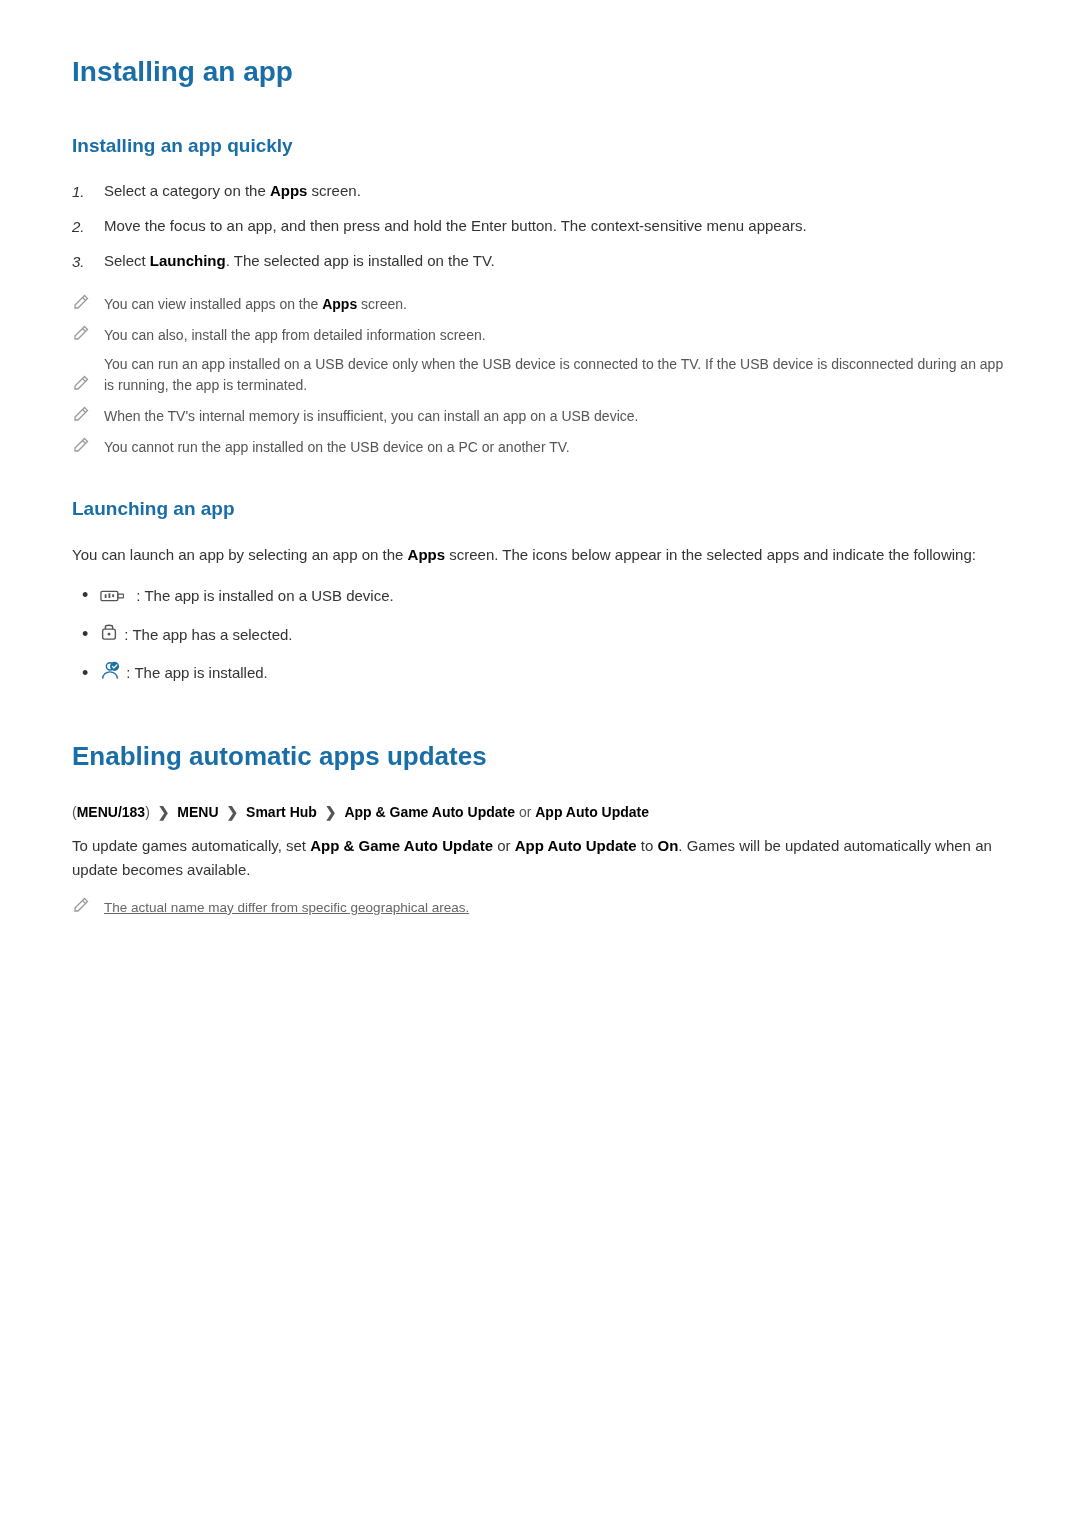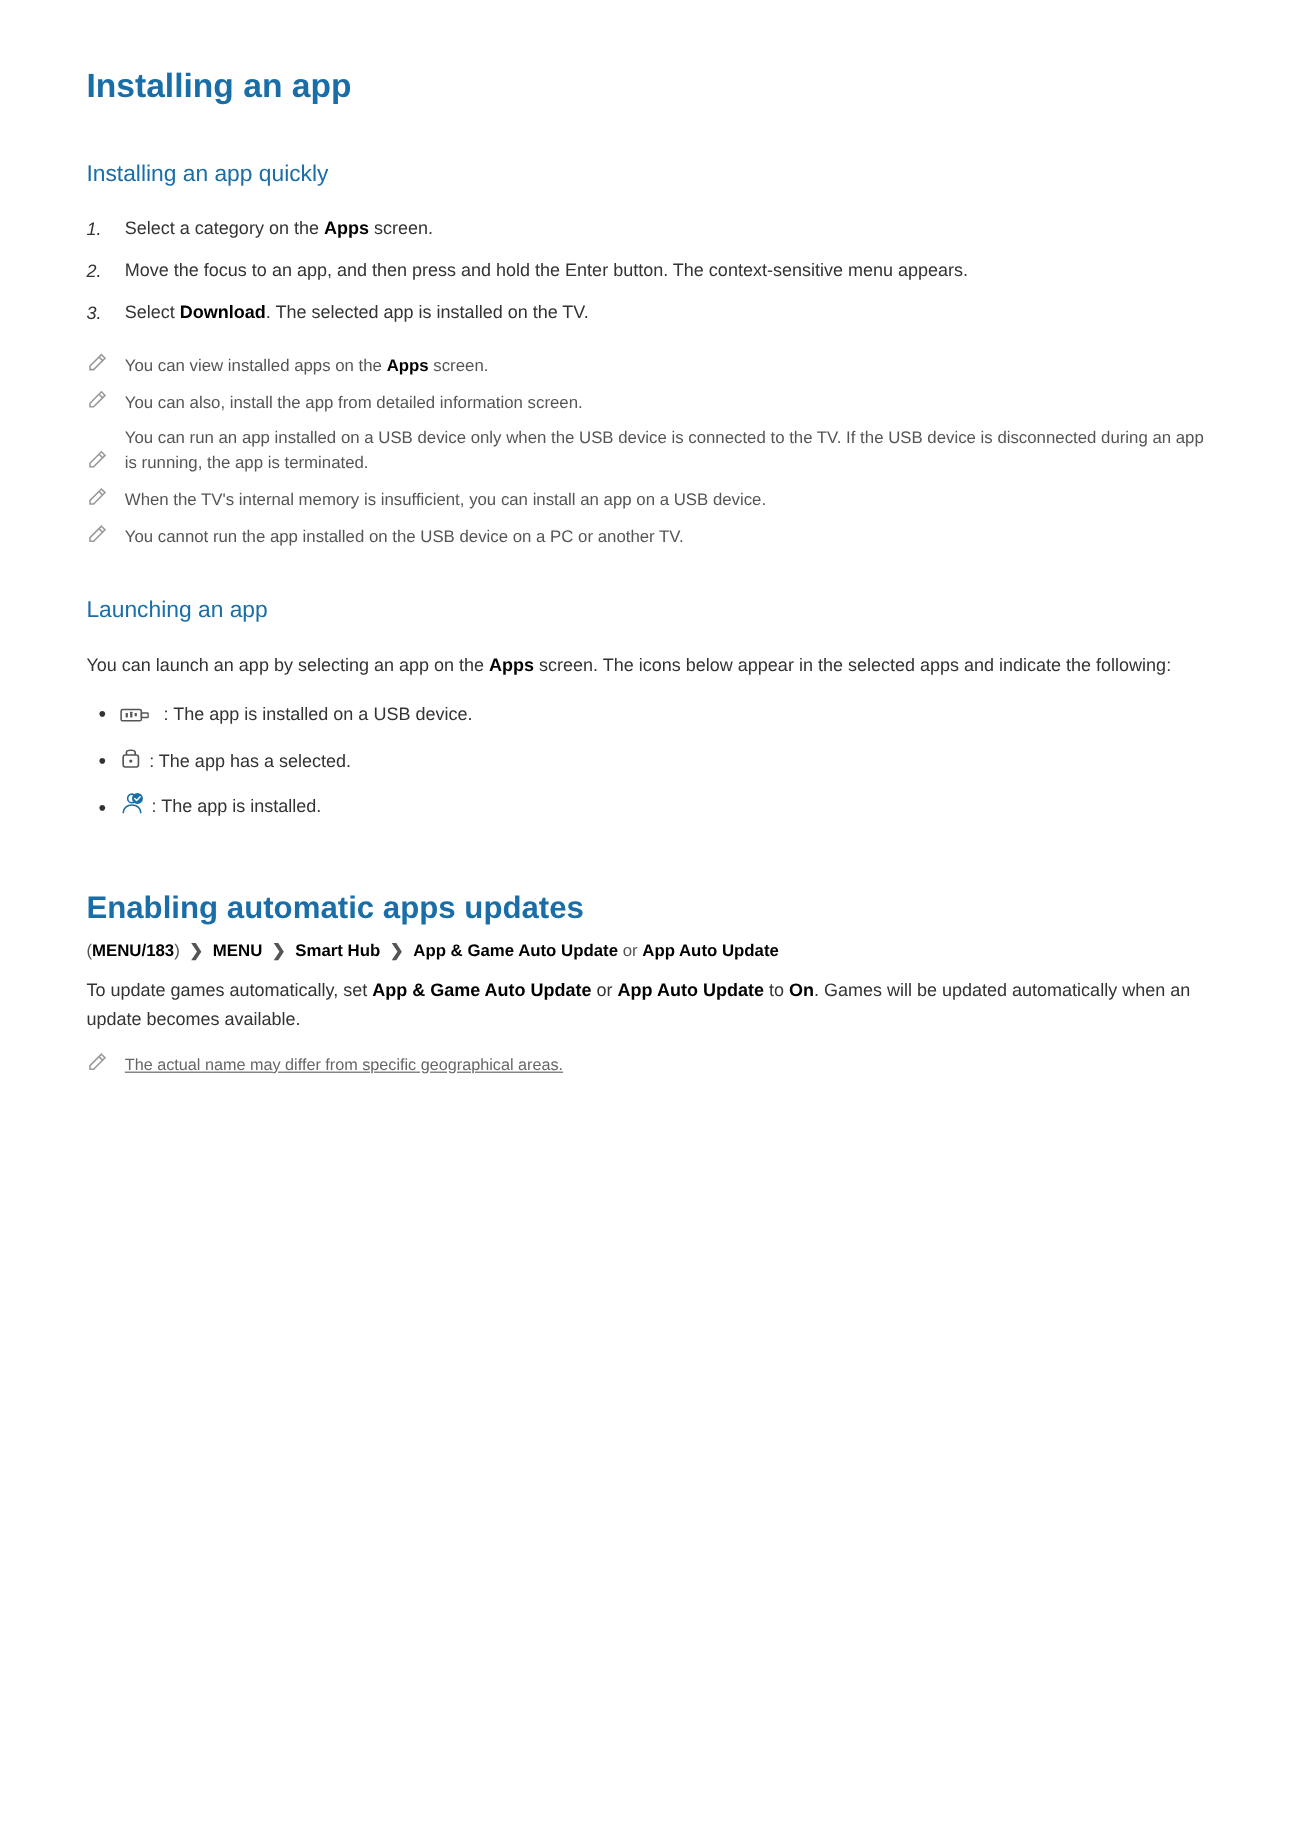--- a/index.html
+++ b/index.html
@@ -22,31 +22,31 @@
     h1.page-title {
       font-size: 28px;
       font-weight: 600;
       color: #1a6ea8;
       margin-bottom: 36px;
       margin-top: 10px;
     }
 
     h2.section-title {
       font-size: 19px;
-      font-weight: 400;
+      font-weight: 700;
       color: #1a6ea8;
       margin-bottom: 18px;
       margin-top: 36px;
     }
 
     h2.section-title-large {
       font-size: 26px;
       font-weight: 600;
       color: #1a6ea8;
-      margin-bottom: 4px;
+      margin-bottom: 24px;
       margin-top: 48px;
     }
 
     .link {
       color: #000000;
       font-weight: 600;
       text-decoration: none;
     }
 
     ol.steps {
@@ -192,21 +192,21 @@
   </li>
   <li>
     <span class="step-num">2.</span>
     <span class="step-text">
       Move the focus to an app, and then press and hold the Enter button. The context-sensitive menu appears.
     </span>
   </li>
   <li>
     <span class="step-num">3.</span>
     <span class="step-text">
-      Select <a class="link">Download</a>. The selected app is installed on the TV.
+      Select <a class="link">Launching</a>. The selected app is installed on the TV.
     </span>
   </li>
 </ol>
 
 <ul class="note-list">
   <li>
     <span class="note-icon">
       <svg class="pencil-svg" viewBox="0 0 18 18" fill="none" xmlns="http://www.w3.org/2000/svg">
         <path d="M12.5 2.5L15.5 5.5L6 15H3V12L12.5 2.5Z" stroke="#999" stroke-width="1.3" fill="none"></path>
         <path d="M10.5 4.5L13.5 7.5" stroke="#999" stroke-width="1.3"></path>

